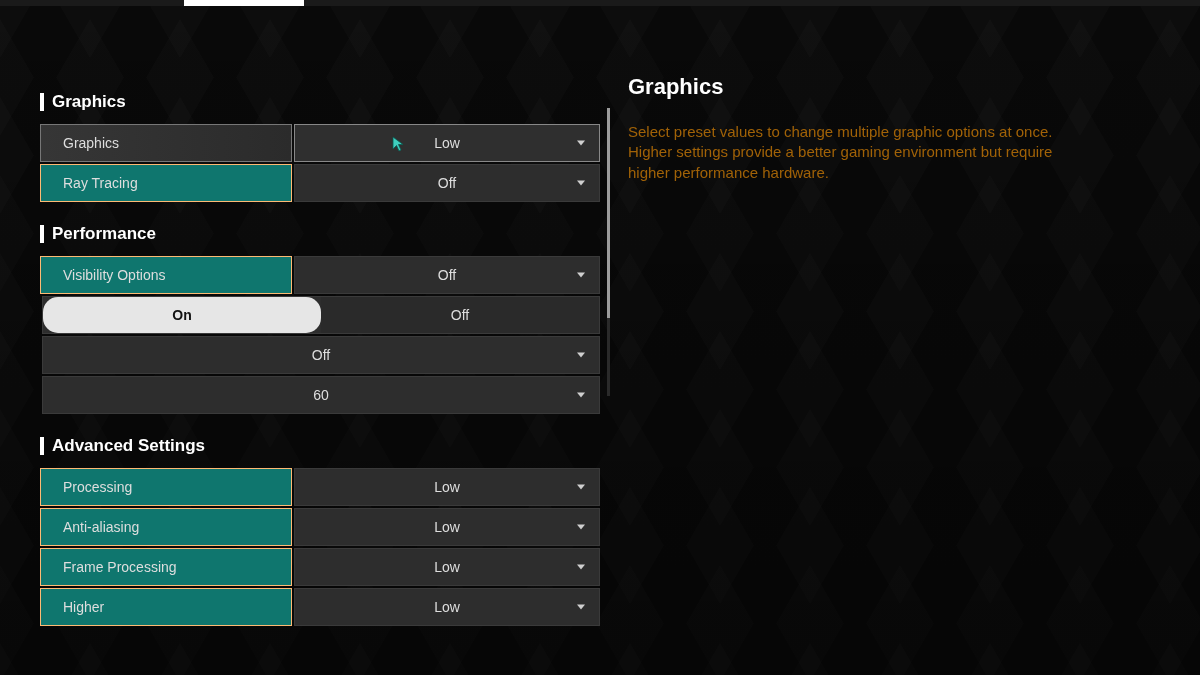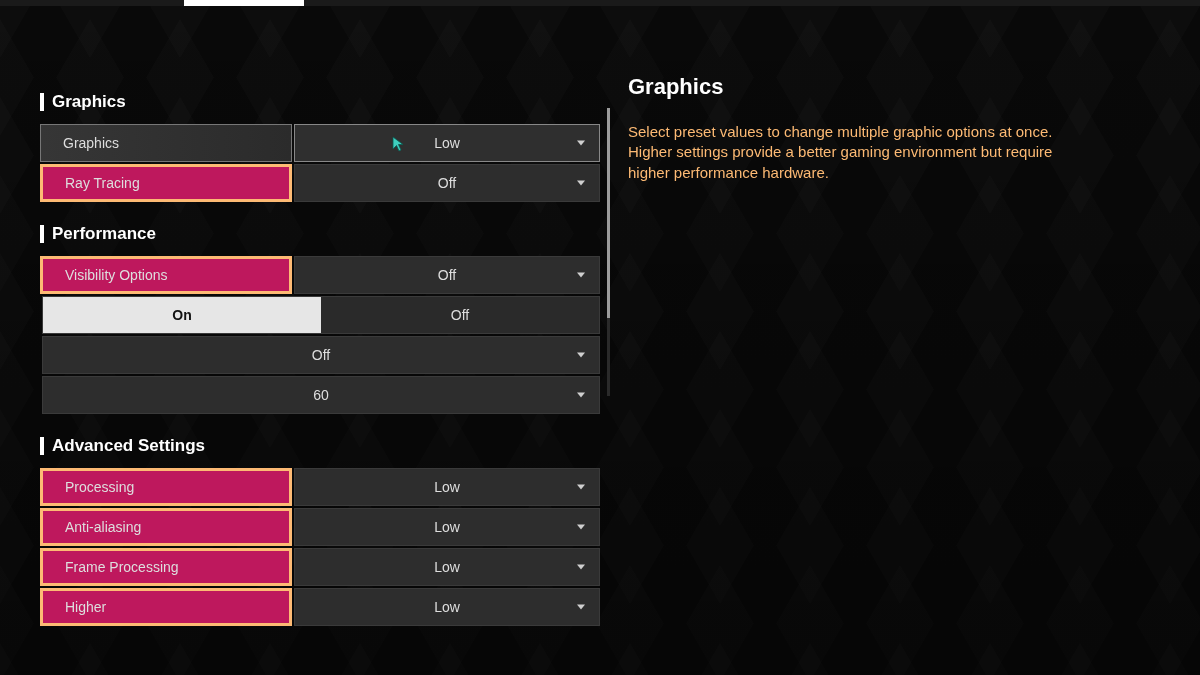--- a/index.html
+++ b/index.html
@@ -78,22 +78,22 @@
 
   .row {
     display: flex;
     align-items: stretch;
     margin-bottom: 2px;
     height: 38px;
     box-sizing: border-box;
   }
   .row .label {
     width: 252px;
-    background: #be185d;
-    border: 3px solid #fdba74;
+    background: #0f766e;
+    border: 1px solid #fdba74;
     display: flex;
     align-items: center;
     padding-left: 22px;
     font-size: 14px;
     color: #dedede;
     box-sizing: border-box;
   }
   .row .control {
     flex: 1;
     background: #2d2d2d;
@@ -138,20 +138,21 @@
     flex: 1;
     display: flex;
     align-items: center;
     justify-content: center;
     font-size: 14px;
   }
   .toggle .on {
     background: #e6e6e6;
     color: #111;
     font-weight: 600;
+    border-radius: 15px;
   }
   .toggle .off {
     background: #2a2a2a;
     color: #ddd;
   }
 
   .scroll-track {
     position: absolute;
     right: -10px;
     top: 38px;
@@ -176,21 +177,21 @@
   }
   .right-title {
     font-size: 22px;
     font-weight: 700;
     color: #ffffff;
     margin-bottom: 22px;
   }
   .right-desc {
     font-size: 15px;
     line-height: 1.35;
-    color: #fdba74;
+    color: #a16207;
     max-width: 460px;
   }
 
   .cursor {
     position: absolute;
     top: 136px;
     left: 392px;
     width: 16px;
     height: 16px;
     pointer-events: none;

